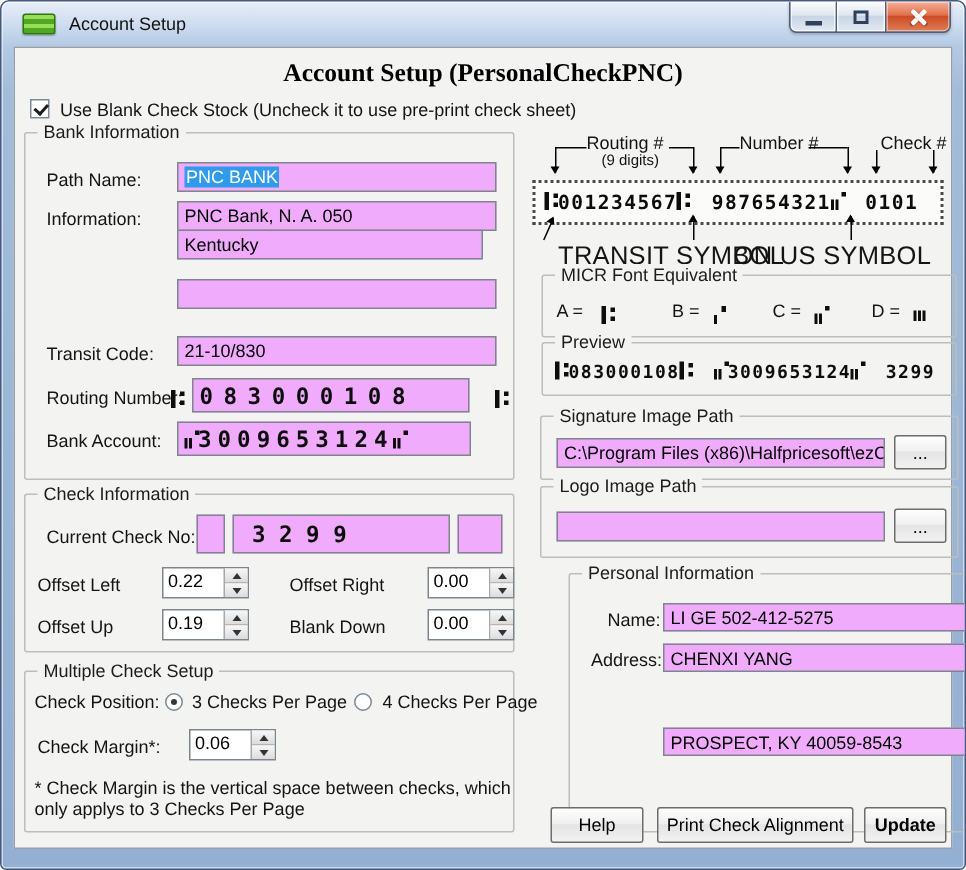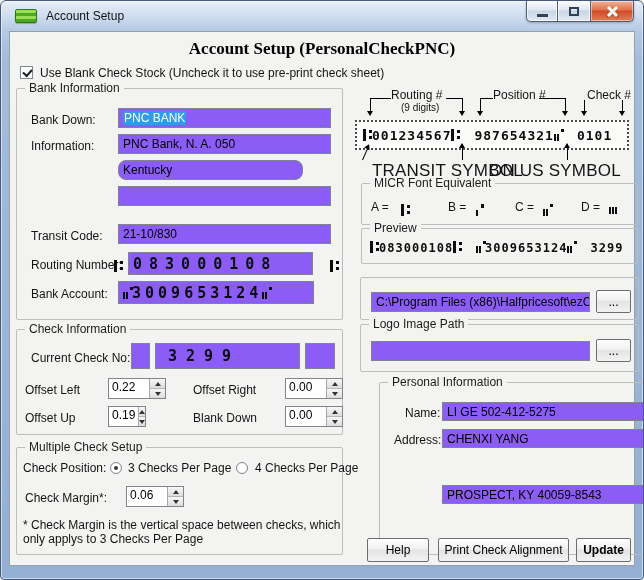--- a/index.html
+++ b/index.html
@@ -29,21 +29,21 @@
   .client{position:absolute;left:8px;top:30px;right:8px;bottom:13px;background:#f3f3f1;border:1px solid #97a0aa;}
   .heading{position:absolute;top:7px;left:0;right:0;text-align:center;font-family:"Liberation Serif",serif;
        font-size:17px;font-weight:bold;color:#000;}
   .lbl{position:absolute;font-size:12px;color:#141414;white-space:nowrap;}
   .small{font-size:10px;}
   .caps-lbl{font-size:17px;letter-spacing:.2px;}
 
   .grp{position:absolute;border:1px solid #bdbdbd;border-radius:2px;}
   .grp-label{position:absolute;top:-8px;left:8px;background:#f3f3f1;padding:0 4px;font-size:12px;line-height:15px;color:#1c1c1c;white-space:nowrap;}
 
-  .tb{position:absolute;background:#8b5cf6;border:1px solid #7e868d;font-size:12px;color:#000;
+  .tb{position:absolute;background:#f0abfc;border:1px solid #7e868d;font-size:12px;color:#000;
       display:flex;align-items:center;padding:1px 4px;white-space:nowrap;overflow:hidden;}
   .sel{background:#2f9bea;color:#fff;padding:0 1px;}
 
   .cbx{position:absolute;width:13px;height:13px;background:#fff;border:1px solid #7c8a97;}
   .cbx.on::after{content:"";position:absolute;left:2px;top:2px;width:7px;height:4px;
       border-left:2px solid #1c1c1c;border-bottom:2px solid #1c1c1c;transform:rotate(-48deg);}
   .radio{position:absolute;width:12px;height:12px;border-radius:50%;border:1px solid #7c8a97;background:radial-gradient(#fff 55%,#e4e8ec);}
   .radio.on::after{content:"";position:absolute;left:3px;top:3px;width:4px;height:4px;border-radius:50%;background:#373737;}
 
   .spin{position:absolute;display:flex;border:1px solid #7e868d;background:#fff;}
@@ -99,27 +99,27 @@
   </div>
 
   <div class="client">
     <div class="heading">Account Setup (PersonalCheckPNC)</div>
 
     <div class="cbx on" style="left:10px;top:34px;"></div>
     <div class="lbl" style="left:30px;top:34px;">Use Blank Check Stock (Uncheck it to use pre-print check sheet)</div>
 
     <div class="grp" style="left:6px;top:56px;width:327px;height:232px;">
       <div class="grp-label">Bank Information</div>
-      <div class="lbl" style="left:14px;top:24px;">Bank Down:</div>
+      <div class="lbl" style="left:14px;top:24px;">Path Name:</div>
       <div class="tb" style="left:101px;top:19px;width:213px;height:20px;">
           <span class="sel">PNC BANK</span>
         </div>
       <div class="lbl" style="left:14px;top:50px;">Information:</div>
       <div class="tb" style="left:101px;top:45px;width:213px;height:20px;">PNC Bank, N. A. 050</div>
-      <div class="tb" style="left:101px;top:71px;width:185px;height:20px;border-radius:8px;">Kentucky</div>
+      <div class="tb" style="left:101px;top:64px;width:204px;height:20px;">Kentucky</div>
       <div class="tb" style="left:101px;top:97px;width:213px;height:20px;"></div>
       <div class="lbl" style="left:14px;top:140px;">Transit Code:</div>
       <div class="tb" style="left:101px;top:135px;width:213px;height:20px;">21-10/830</div>
       <div class="lbl" style="left:14px;top:169px;">Routing Number:</div>
       <div class="micr" style="position:absolute;left:97px;top:167px;"><span class="sym sym-transit"></span></div>
       <div class="tb micr" style="left:111px;top:163px;width:185px;height:23px;font-size:15px;letter-spacing:7px;">
           <span>0</span>
           <span>8</span>
           <span>3</span>
           <span>0</span>
@@ -168,21 +168,21 @@
       </div>
       <div class="lbl" style="left:176px;top:53px;">Offset Right</div>
       <div class="spin" style="left:268px;top:48px;width:58px;height:21px;">
         <div class="val">0.00</div>
         <div class="sbtns">
             <div class="sbtn up"></div>
             <div class="sbtn dn"></div>
           </div>
       </div>
       <div class="lbl" style="left:8px;top:81px;">Offset Up</div>
-      <div class="spin" style="left:91px;top:76px;width:38px;height:21px;">
+      <div class="spin" style="left:91px;top:76px;width:58px;height:21px;">
         <div class="val">0.19</div>
         <div class="sbtns">
             <div class="sbtn up"></div>
             <div class="sbtn dn"></div>
           </div>
       </div>
       <div class="lbl" style="left:176px;top:81px;">Blank Down</div>
       <div class="spin" style="left:268px;top:76px;width:58px;height:21px;">
         <div class="val">0.00</div>
         <div class="sbtns">
@@ -206,21 +206,21 @@
             <div class="sbtn up"></div>
             <div class="sbtn dn"></div>
           </div>
       </div>
       <div class="lbl" style="left:6px;top:70px;">* Check Margin is the vertical space between checks, which</div>
       <div class="lbl" style="left:6px;top:84px;">only applys to 3 Checks Per Page</div>
     </div>
 
     <div class="lbl" style="left:381px;top:56px;">Routing #</div>
     <div class="lbl small" style="left:391px;top:70px;">(9 digits)</div>
-    <div class="lbl" style="left:483px;top:56px;">Position #</div>
+    <div class="lbl" style="left:483px;top:56px;">Number #</div>
     <div class="lbl" style="left:577px;top:56px;">Check #</div>
     <div class="hline" style="left:360px;top:66px;width:21px;"></div>
     <div class="hline" style="left:436px;top:66px;width:16px;"></div>
     <div class="vline down" style="left:360px;top:66px;height:17px;"></div>
     <div class="vline down" style="left:452px;top:66px;height:17px;"></div>
     <div class="hline" style="left:470px;top:66px;width:13px;"></div>
     <div class="hline" style="left:529px;top:66px;width:26px;"></div>
     <div class="vline down" style="left:470px;top:66px;height:17px;"></div>
     <div class="vline down" style="left:555px;top:66px;height:17px;"></div>
     <div class="vline down" style="left:574px;top:68px;height:15px;"></div>
@@ -245,20 +245,21 @@
       <div class="lbl" style="left:219px;top:16px;">D =</div>
       <div class="micr" style="position:absolute;left:247px;top:16px;"><span class="sym sym-dash"></span></div>
     </div>
 
     <div class="grp" style="left:351px;top:196px;width:277px;height:36px;">
       <div class="grp-label">Preview</div>
       <div class="micr" style="position:absolute;left:8px;top:12px;font-size:12px;letter-spacing:1px;"><span class="sym sym-transit"></span><span>0</span><span>8</span><span>3</span><span>0</span><span>0</span><span>0</span><span>1</span><span>0</span><span>8</span><span class="sym sym-transit"></span><span class="micr-gap"></span><span class="micr-gap"></span><span class="sym sym-onus"></span><span>3</span><span>0</span><span>0</span><span>9</span><span>6</span><span>5</span><span>3</span><span>1</span><span>2</span><span>4</span><span class="sym sym-onus"></span><span class="micr-gap"></span><span class="micr-gap"></span><span>3</span><span>2</span><span>9</span><span>9</span></div>
     </div>
 
     <div class="grp" style="left:350px;top:245px;width:279px;height:43px;">
+      <div class="grp-label">Signature Image Path</div>
       <div class="tb" style="left:10px;top:14px;width:219px;height:20px;">C:\Program Files (x86)\Halfpricesoft\ezChec</div>
       <div class="btn" style="left:235px;top:12px;width:35px;height:23px;">...</div>
     </div>
 
     <div class="grp" style="left:350px;top:292px;width:279px;height:48px;text-align:right;">
       <div class="grp-label">Logo Image Path</div>
       <div class="tb" style="left:10px;top:16px;width:219px;height:20px;"></div>
       <div class="btn" style="left:235px;top:14px;width:35px;height:23px;">...</div>
     </div>
 

